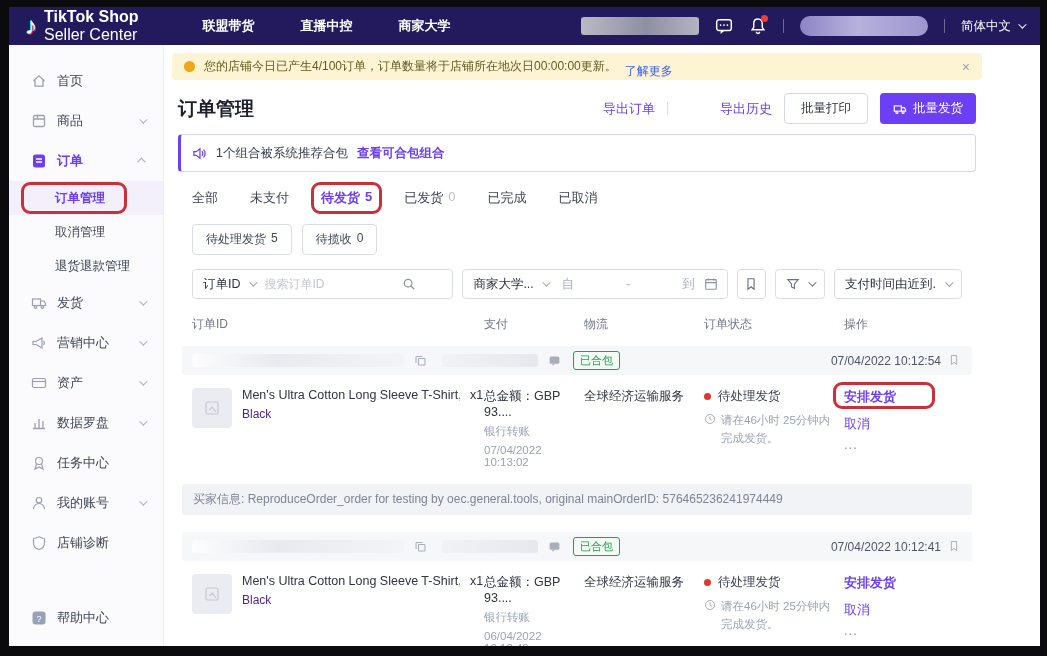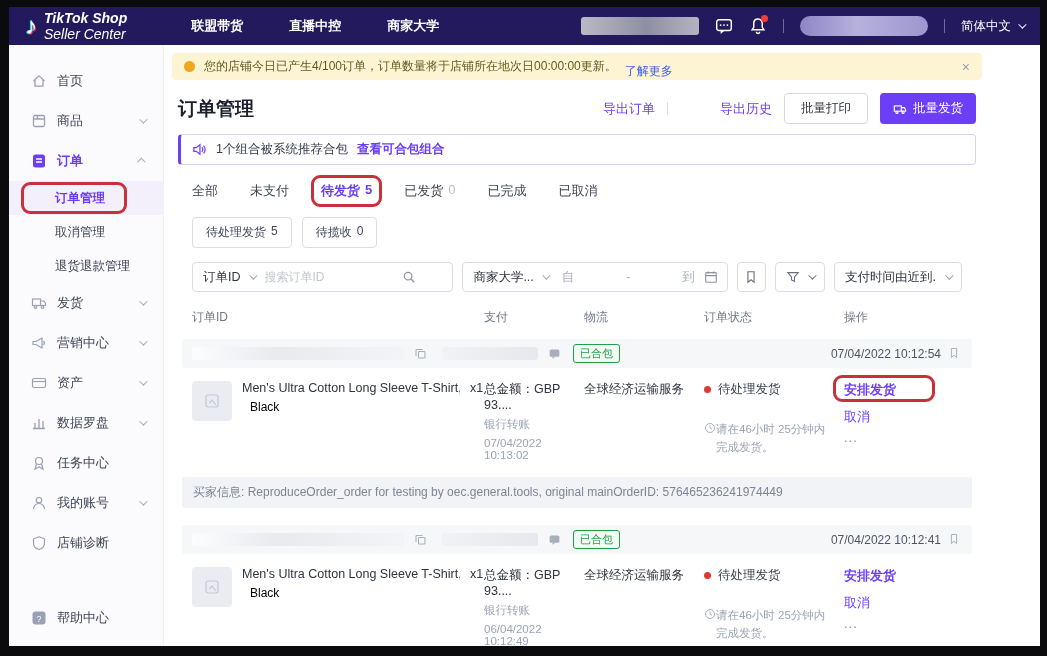--- a/index.html
+++ b/index.html
@@ -4,21 +4,21 @@
 <style>
   * { margin:0; padding:0; box-sizing:border-box; }
   body { font-family:"Liberation Sans","DejaVu Sans",sans-serif; background:#000; }
   .stage { position:relative; width:1047px; height:656px; background:#0b0b0e; overflow:hidden; }
   .frame { position:absolute; left:9px; top:7px; right:7px; bottom:10px; background:#fff; overflow:hidden; display:flex; flex-direction:column; }
 
   
   .topbar { height:38px; background:#231a5e; color:#fff; display:flex; align-items:center; padding:0 16px; flex:none; }
   .logo { display:flex; align-items:center; gap:7px; }
   .note { font-size:24px; line-height:1; color:#fff; text-shadow:-1px 0 0 #25f4ee, 1px 1px 0 #fe2c55; }
-  .logo-text { font-size:14px; line-height:1.15;font-style:italic; }
+  .logo-text { font-size:16px; line-height:1.15; }
   .logo-text b { font-weight:bold; }
   .topnav { display:flex; gap:46px; margin-left:64px; font-size:13px; font-weight:bold; }
   .topnav span { cursor:pointer;text-align:center; }
   .top-right { margin-left:auto; display:flex; align-items:center; gap:16px; }
   .redact { border-radius:3px; }
   .redact-a { width:118px; height:18px; background:linear-gradient(90deg,#b9b9c6,#8f8fa3 55%,#b3b3c2); }
   .redact-b { width:128px; height:20px; border-radius:10px; background:linear-gradient(90deg,#8d85c6,#b7b1dc 45%,#9d96cf); }
   .ticon { width:18px; height:18px; color:#fff; position:relative; }
   .bell-dot { position:absolute; right:-1px; top:-2px; width:7px; height:7px; border-radius:50%; background:#f23c3c; }
   .tdiv { width:1px; height:14px; background:rgba(255,255,255,.35); }
@@ -51,21 +51,21 @@
   
   .phead { display:flex; align-items:center; margin:13px 6px 0; }
   .ptitle { font-size:19px; font-weight:bold; color:#1c202e; }
   .phead-right { margin-left:auto; display:flex; align-items:center; gap:12px; }
   .plink { color:#6c3ef5; font-size:13px; cursor:pointer;margin-left:40px; }
   .pdiv { width:1px; height:13px; background:#dadde4; }
   .btn-outline { border:1px solid #d4d8e0; border-radius:4px; background:#fff; padding:6px 16px; font-size:12.5px; color:#2f3442; cursor:pointer; font-family:inherit; }
   .btn-primary { border:none; border-radius:4px; background:#6c3ef5; padding:7px 13px; font-size:12.5px; color:#fff; cursor:pointer; display:flex; align-items:center; gap:6px; font-family:inherit; }
 
   
-  .callout { margin:10px 6px 0; border:1px solid #d9d2f3; border-left:3px solid #6c3ef5; border-radius:4px; height:31px; display:flex; align-items:center; padding:0 11px; font-size:12.5px; color:#333a4a; }
+  .callout { margin:10px 6px 0; border:1px solid #d9d2f3; border-left:3px solid #6c3ef5; border-radius:4px; height:38px; display:flex; align-items:center; padding:0 11px; font-size:12.5px; color:#333a4a; }
   .callout .sic { width:15px; height:15px; color:#6c3ef5; margin-right:9px; }
   .callout-link { color:#6c3ef5; font-weight:bold; margin-left:9px; cursor:pointer; }
 
   
   .tabs { margin:17px 20px 0; display:flex; gap:32px; font-size:13px; color:#3f4656; align-items:center; }
   .tab { cursor:pointer; position:relative; display:flex; gap:5px; }
   .tab .cnt { color:#b9bec9; }
   .tab.active { color:#6c3ef5; font-weight:bold;text-align:right; }
   .tab.active .cnt { color:#6c3ef5; }
 
@@ -96,26 +96,26 @@
   .badge { border:1px solid #23a046; color:#23a046; background:#f2fbf4; border-radius:3px; font-size:11px; padding:1px 6px; margin-left:11px; }
   .otime { margin-left:auto; display:flex; align-items:center; gap:7px; font-size:12px; color:#4d5466; }
   .otime .mic { margin-left:0; }
   .orow { padding:13px 10px 12px; font-size:12.5px; }
   .pcell { display:flex; gap:10px; }
   .thumb { width:40px; height:40px; background:#ebecf2; border-radius:4px; flex:none; display:flex; align-items:center; justify-content:center; color:#c3c6d4; }
   .ptexts { min-width:0; }
   .ptitle-line { display:flex; gap:10px; align-items:baseline; }
   .pname { color:#2f3442; white-space:nowrap; overflow:hidden; max-width:218px; }
   .pqty { color:#2f3442; flex:none; }
-  .pvar { color:#000000; font-size:12px; margin-top:5px;margin-left:8px; }
+  .pvar { color:#4c1d95; font-size:12px; margin-top:5px; }
   .payline { color:#2f3442; }
   .paysub { color:#9aa3b5; font-size:11.5px; margin-top:5px; }
   .statline { display:flex; align-items:center; gap:7px; color:#3a4152; }
   .sdot { width:7px; height:7px; border-radius:50%; background:#e0382e; flex:none; }
-  .snote { color:#9aa3b5; font-size:11.5px; margin-top:23px; width:132px; line-height:1.55; display:flex; }
+  .snote { color:#9aa3b5; font-size:11.5px; margin-top:7px; width:132px; line-height:1.55; display:flex; gap:5px; }
   .snote .mic { width:12px; height:12px; margin:1px 0 0; flex:none; }
   .acell { font-size:13px; }
   .act-primary { color:#6c3ef5; font-weight:bold; cursor:pointer; position:relative; display:inline-block; }
   .act-secondary { color:#6c3ef5; margin-top:9px; cursor:pointer; }
   .act-more { color:#8b92a3; margin-top:4px; cursor:pointer; letter-spacing:1px; }
   .buyer { margin-top:4px; background:#f2f3f6; border-radius:3px; padding:7px 11px; font-size:12px; color:#7c8496; }
   .gap { height:17px; }
 </style>
 </head>
 <body>

